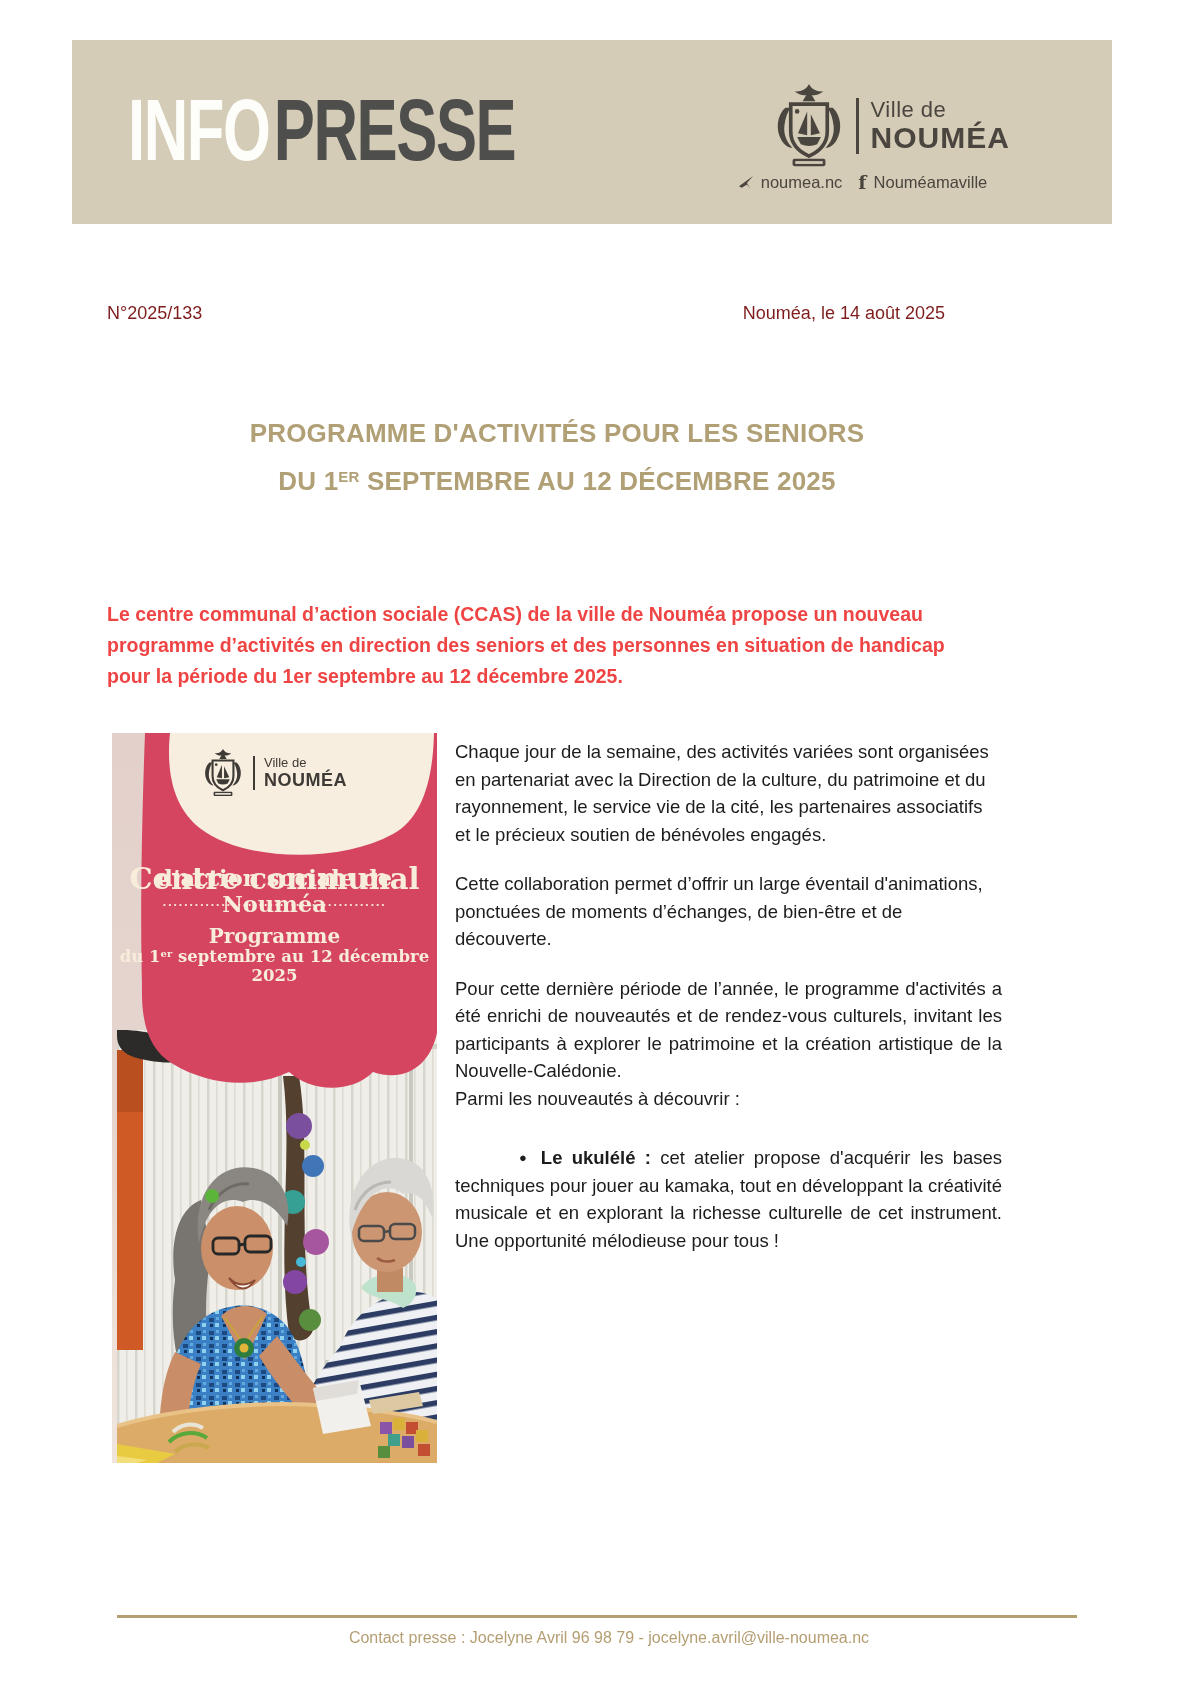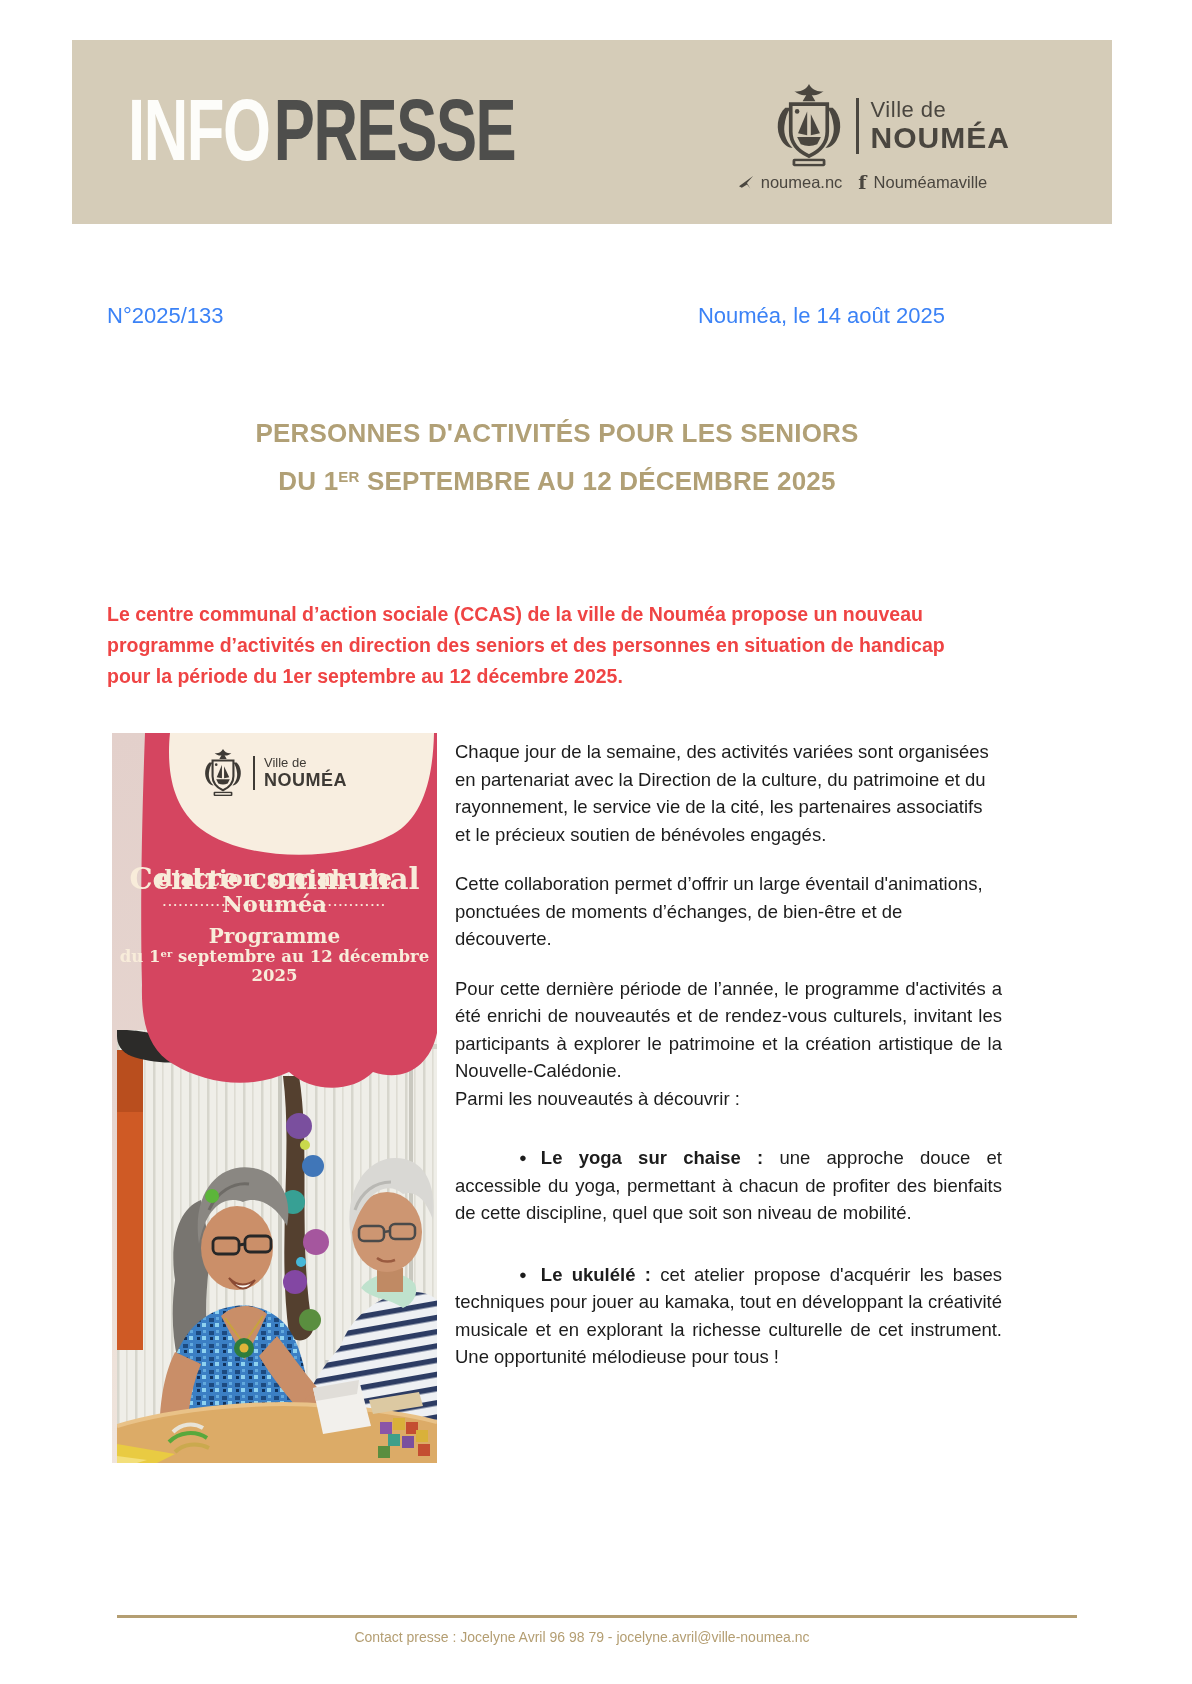--- a/index.html
+++ b/index.html
@@ -25,21 +25,21 @@
   .logo-name .l1{font-size:22px;letter-spacing:.5px;line-height:1.1;}
   .logo-name .l2{font-size:30px;font-weight:bold;letter-spacing:1px;line-height:1.05;}
   .logo-links{display:flex;align-items:center;justify-content:center;gap:16px;font-size:16.5px;
               margin-top:5px;transform:translateX(-28px);white-space:nowrap;}
   .link-item{display:flex;align-items:center;gap:7px;}
   .cursor-icon svg{display:block;}
   .fb-icon{font-family:"DejaVu Serif",serif;font-weight:bold;font-size:19px;line-height:1;}
 
   
   .meta{position:absolute;left:107px;top:303px;width:838px;display:flex;
-        justify-content:space-between;font-size:22px;color:#3b82f6;}
+        justify-content:space-between;font-size:18px;color:#7f1d1d;}
 
   
   .title{position:absolute;left:112px;top:394px;width:890px;text-align:center;font-size:26px;
          font-weight:bold;line-height:44px;color:var(--accent-tan);letter-spacing:.2px;}
   .title sup{font-size:15px;vertical-align:8px;}
 
   
   .intro{position:absolute;left:107px;top:579px;width:845px;font-size:19.5px;line-height:31px;
          font-weight:bold;color:#ef4444;}
 
@@ -70,22 +70,22 @@
   .bodycol .sp{margin-top:22px;}
   .p3{text-align:justify;}
   .p4{margin-top:36px;}
   .bullets{list-style:none;margin:32px 0 0;padding:0;}
   .bullets li{text-align:justify;text-indent:64px;}
   .bullets li + li{margin-top:34px;}
   .bdot{display:inline-block;text-indent:0;font-size:13px;vertical-align:2px;margin-right:14px;}
 
   
   .footer-line{position:absolute;left:117px;top:1615px;width:960px;height:3px;background:var(--accent-tan2);}
-  .footer-text{position:absolute;left:102px;top:1629px;width:960px;text-align:center;
-               font-size:14px;color:var(--accent-tan2);}
+  .footer-text{position:absolute;left:129px;top:1629px;width:960px;text-align:center;
+               font-size:16px;color:var(--accent-tan2);}
   .hidden-defs{position:absolute;width:0;height:0;overflow:hidden;}
 </style>
 </head>
 <body>
 
 <svg class="hidden-defs" aria-hidden="true">
   <defs>
     <symbol id="noumea-emblem" viewBox="0 0 80 92">
       <path fill="currentColor" d="M40 0 C37 6 31 9 24 8 C29 12 34 13 37 12 L33 19 L47 19 L43 12 C46 13 51 12 56 8 C49 9 43 6 40 0 Z"></path>
       <path fill="none" stroke="currentColor" stroke-width="4" d="M20 22 H60 V52 C60 66 51 74 40 79 C29 74 20 66 20 52 Z"></path>
@@ -134,21 +134,21 @@
       </div>
     </div>
   </header>
 
   <div class="meta">
     <span>N°2025/133</span>
     <span>Nouméa, le 14 août  2025</span>
   </div>
 
   <h1 class="title">
-    <div>PERSONNES D'ACTIVITÉS POUR LES SENIORS</div>
+    <div>PROGRAMME D'ACTIVITÉS POUR LES SENIORS</div>
     <div><span>DU 1</span><sup>ER</sup><span> SEPTEMBRE AU 12 DÉCEMBRE 2025</span></div>
   </h1>
 
   <p class="intro">Le centre communal d’action sociale (CCAS) de la ville de Nouméa propose un nouveau programme d’activités en direction des seniors et des personnes en situation de handicap pour la période du 1er septembre au 12 décembre 2025.</p>
 
   <figure class="flyer">
 
     <svg class="photo" viewBox="0 0 320 433" preserveAspectRatio="none">
       <defs>
         <pattern id="blinds" width="18" height="24" patternUnits="userSpaceOnUse">
@@ -275,23 +275,20 @@
     <div class="flyer-text ftdate"><span>du 1</span><sup>er</sup><span> septembre au 12 décembre 2025</span></div>
   </figure>
 
   <div class="bodycol">
     <p class="p1">Chaque jour de la semaine, des activités variées sont organisées en partenariat avec la Direction de la culture, du patrimoine et du rayonnement, le service vie de la cité, les partenaires associatifs et le précieux soutien de bénévoles engagés.</p>
     <p class="p2 sp">Cette collaboration permet d’offrir un large éventail d'animations, ponctuées de moments d’échanges, de bien-être et de découverte.</p>
     <p class="p3 sp">Pour cette dernière période de l’année, le programme d'activités a été enrichi de nouveautés et de rendez-vous culturels, invitant les participants à explorer le patrimoine et la création artistique de la Nouvelle-Calédonie.</p>
     <p class="p4">Parmi les nouveautés à découvrir :</p>
     <ul class="bullets">
       <li>
-        <span class="bdot">●</span><strong>Le yoga sur chaise :</strong> <span>une approche douce et accessible du yoga, permettant à chacun de profiter des bienfaits de cette discipline, quel que soit son niveau de mobilité.</span>
-      </li>
-      <li>
         <span class="bdot">●</span><strong>Le ukulélé :</strong> <span>cet atelier propose d'acquérir les bases techniques pour jouer au kamaka, tout en développant la créativité musicale et en explorant la richesse culturelle de cet instrument. Une opportunité mélodieuse pour tous !</span>
       </li>
     </ul>
   </div>
 
   <div class="footer-line"></div>
   <footer class="footer-text">Contact presse : Jocelyne Avril 96 98 79 - jocelyne.avril@ville-noumea.nc</footer>
 
 </div>
 

